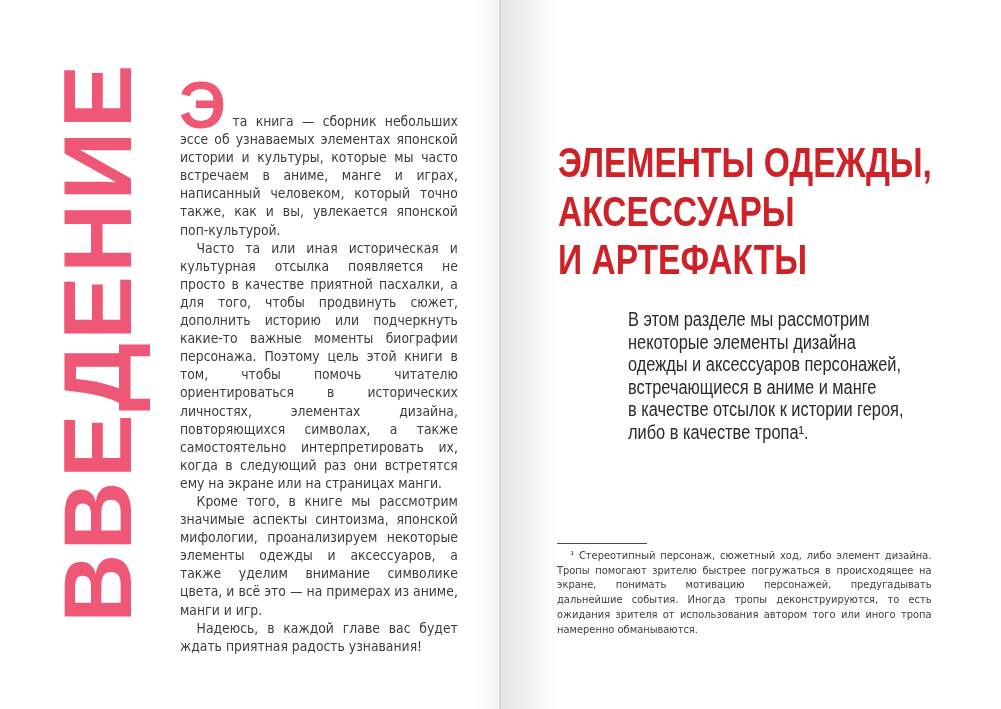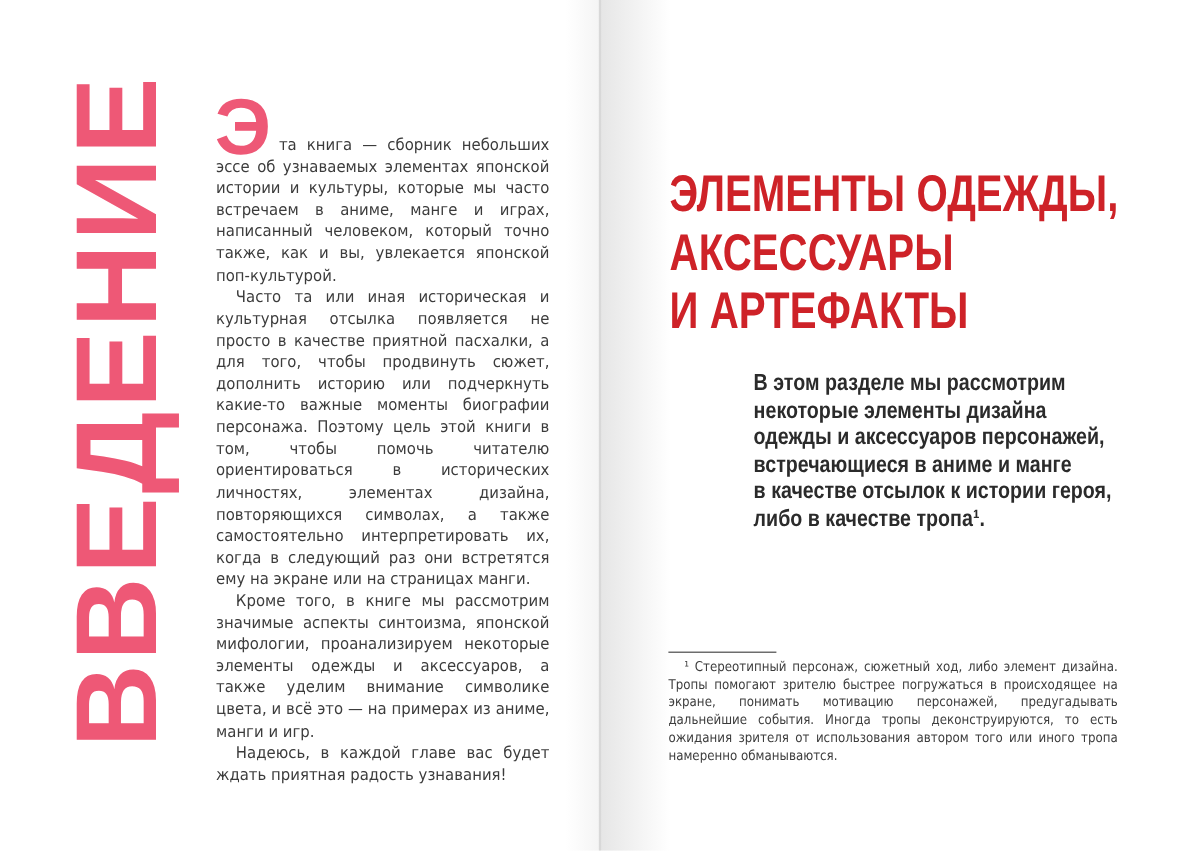--- a/index.html
+++ b/index.html
@@ -43,21 +43,21 @@
   
   .section-heading{
     position:absolute;left:558px;top:138px;
     font-family:"Liberation Sans", sans-serif;font-weight:bold;
     font-size:43px;line-height:48.5px;color:var(--heading-red,#CE2228);
   }
   .section-heading .h-line{white-space:nowrap;transform:scaleX(0.78);transform-origin:left;}
 
   .intro-block{
     position:absolute;left:628px;top:308px;
-    font-family:"Liberation Sans", sans-serif;font-weight:bold;
+    font-family:"Liberation Sans", sans-serif;font-weight:normal;
     font-size:19.5px;line-height:22.6px;color:var(--intro-text,#2B2B2B);
   }
   .intro-block .i-line{white-space:nowrap;transform:scaleX(0.84);transform-origin:left;}
 
   .footnote-rule{position:absolute;left:557px;top:543px;width:90px;height:1px;background:#4a4a4a;}
   .footnote{
     position:absolute;left:557px;top:549px;width:428px;
     transform:scaleX(0.875);transform-origin:left top;
     font-size:11.3px;line-height:14.7px;text-align:justify;text-indent:15px;
     color:var(--body-text,#3C3C3C);

